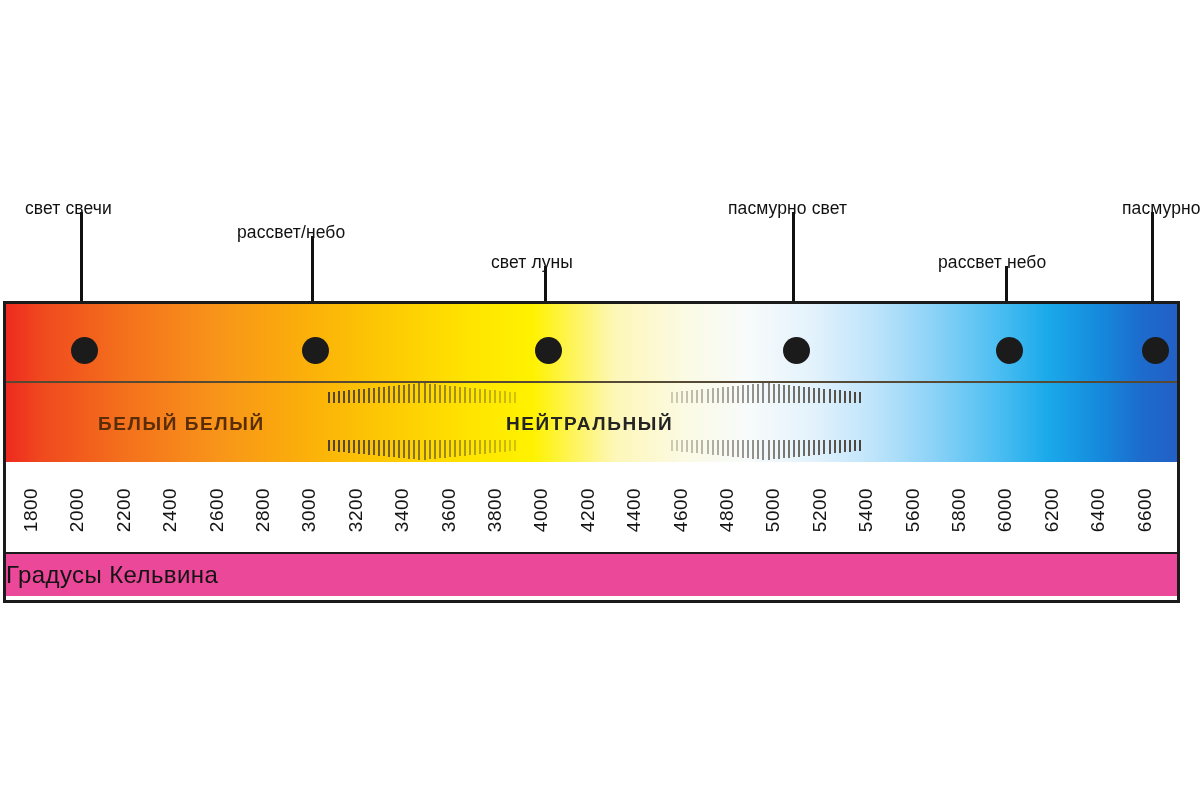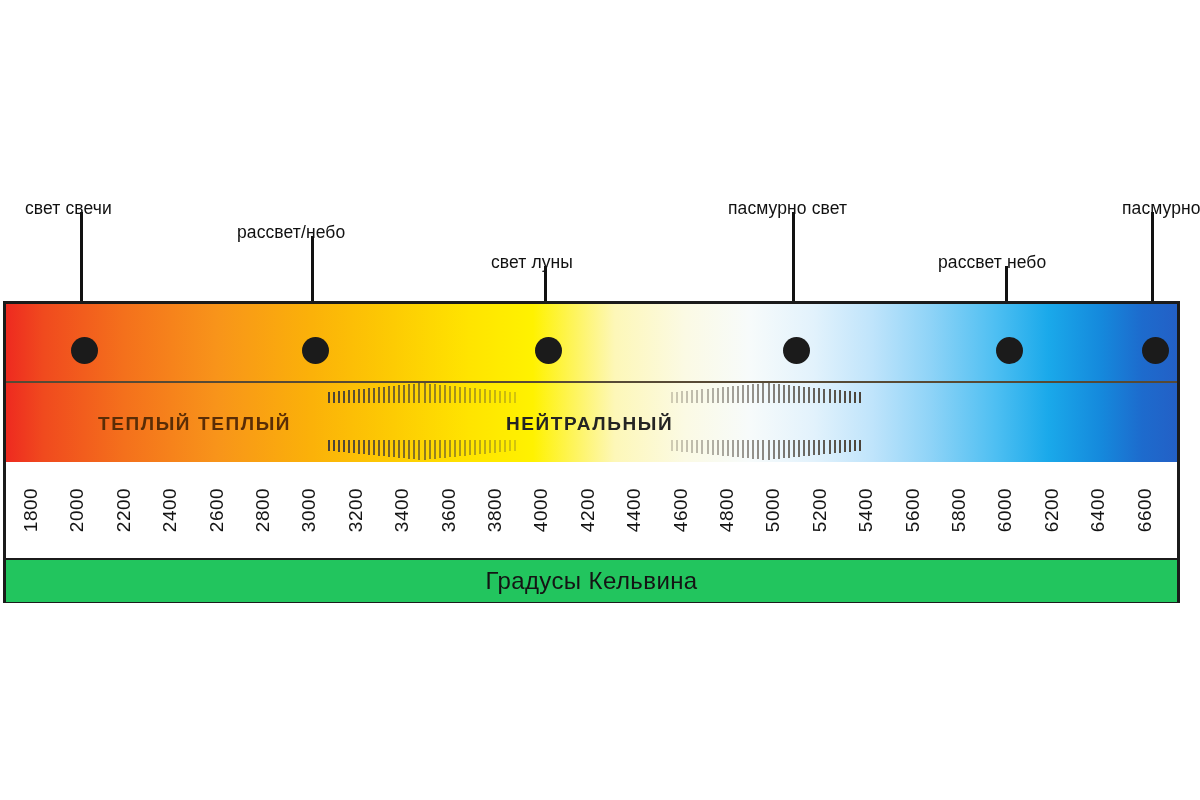--- a/index.html
+++ b/index.html
@@ -161,28 +161,28 @@
     white-space: nowrap;
     transform-origin: center center;
     transform: translate(-50%, -50%) rotate(-90deg);
     line-height: 1;
   }
 
   
   #caption-bar {
     position: absolute;
     left: 0;
-    top: 254px;
+    top: 248px;
     width: 100%;
     height: 42px;
-    background: #22c55e;
+    background: #ec4899;
     border-top: 2px solid #1b1b1b;
     display: flex;
     align-items: center;
-    justify-content: center;
+    justify-content: flex-start;
   }
   #caption-text {
     font-size: 24px;
     color: #141414;
     letter-spacing: 0.4px;
   }
 </style>
 </head>
 <body>
 
@@ -366,21 +366,21 @@
             <i style="left: 157.514px; height: 13.6655px; opacity: 0.88;"></i>
             <i style="left: 162.595px; height: 13.1588px; opacity: 0.9;"></i>
             <i style="left: 167.676px; height: 12.652px; opacity: 0.92;"></i>
             <i style="left: 172.757px; height: 12.1453px; opacity: 0.94;"></i>
             <i style="left: 177.838px; height: 11.6385px; opacity: 0.96;"></i>
             <i style="left: 182.919px; height: 11.1318px; opacity: 0.98;"></i>
             <i style="left: 188px; height: 10.625px; opacity: 1;"></i>
           </div>
         </div>
 
-      <div class="band-label" id="band-warm" style="left: 92px;">ТЕПЛЫЙ ТЕПЛЫЙ</div>
+      <div class="band-label" id="band-warm" style="left: 92px;">БЕЛЫЙ БЕЛЫЙ</div>
       <div class="band-label" id="band-neutral" style="left: 500px;">НЕЙТРАЛЬНЫЙ</div>
 
       <div id="dot-layer">
           <div class="dot" style="left: 64.5px; top: 33px;"></div>
           <div class="dot" style="left: 295.5px; top: 33px;"></div>
           <div class="dot" style="left: 528.5px; top: 33px;"></div>
           <div class="dot" style="left: 776.5px; top: 33px;"></div>
           <div class="dot" style="left: 989.5px; top: 33px;"></div>
           <div class="dot" style="left: 1135.5px; top: 33px;"></div>
         </div>

